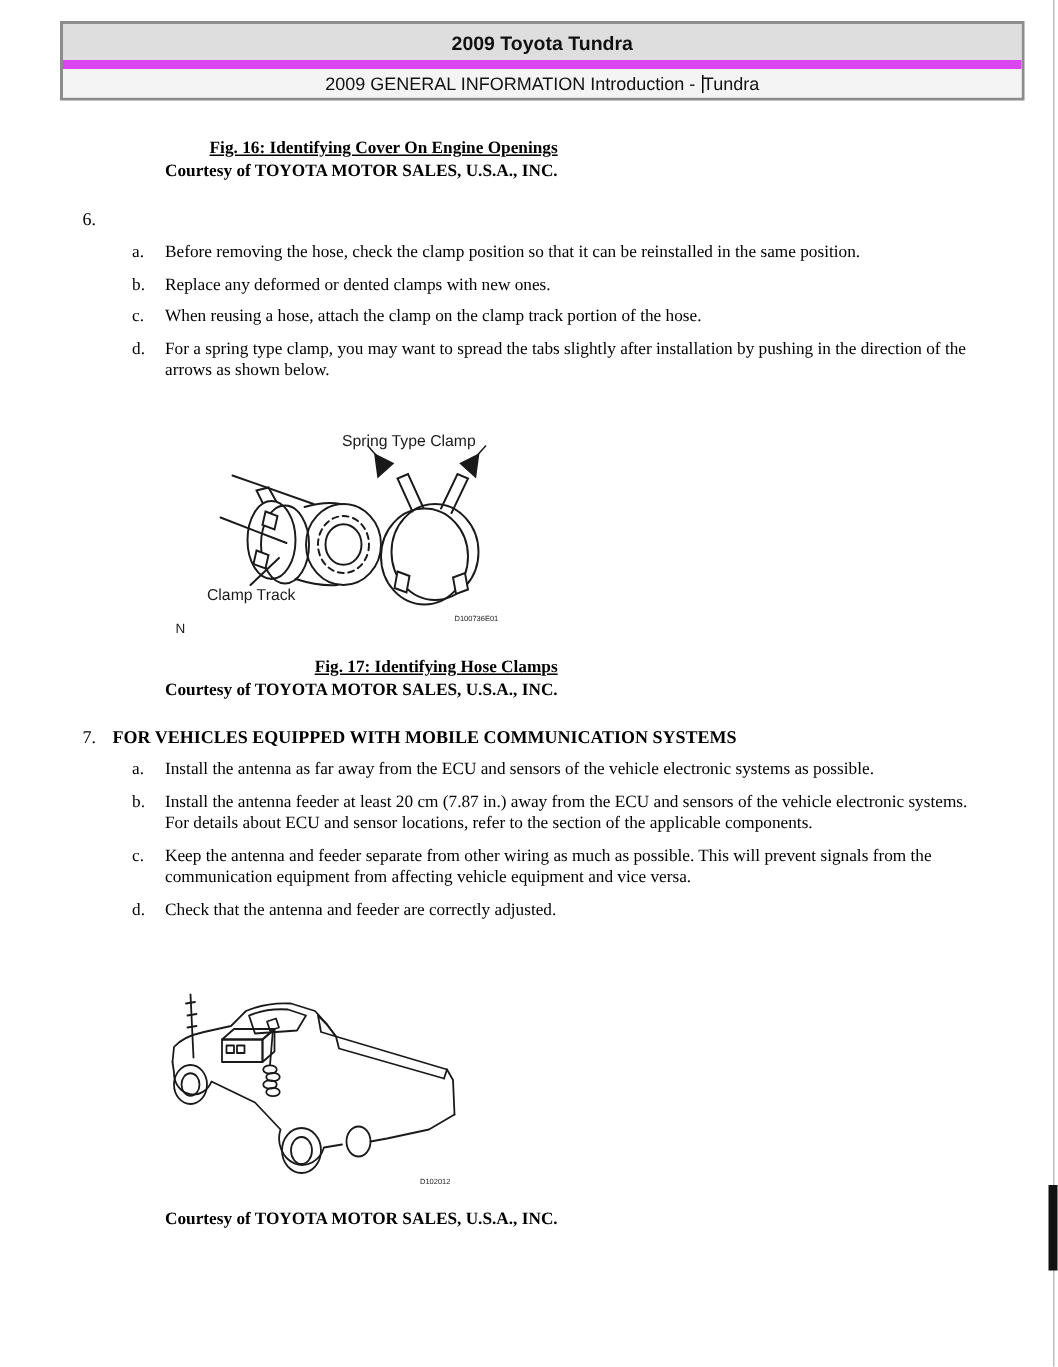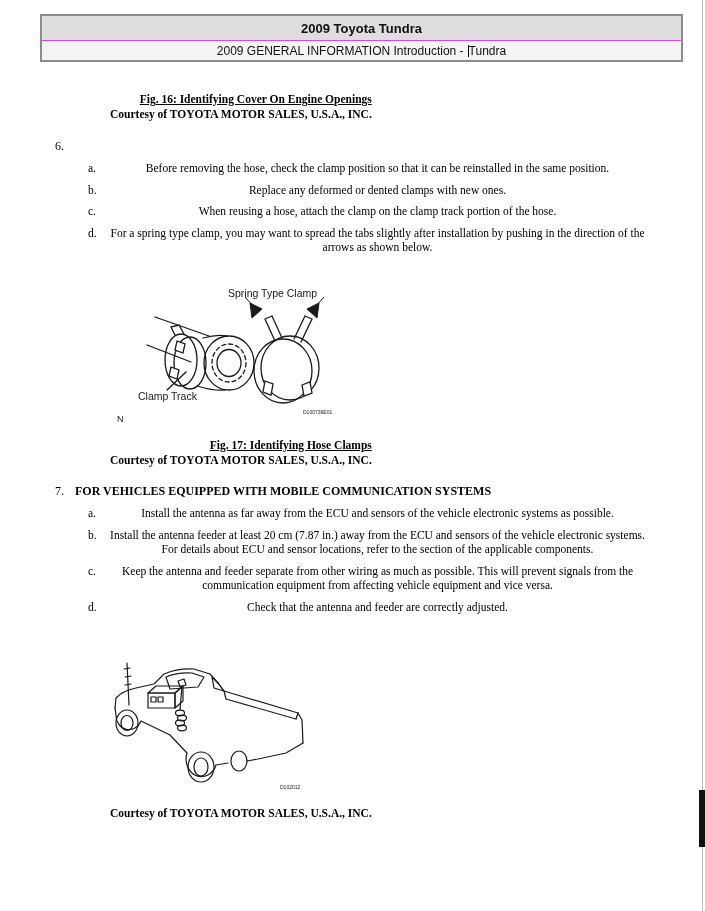--- a/index.html
+++ b/index.html
@@ -21,21 +21,21 @@
   
   .header-box{
     position:absolute;left:40px;top:14px;width:639px;
     border:2px solid var(--box-border);
     font-family:"Liberation Sans", sans-serif;
   }
   .header-title{
     background:var(--header-top-bg);
     text-align:center;font-weight:bold;font-size:13px;
     padding:5px 0 4px 0;color:#111;
-    border-bottom:1px solid #d946ef;
+    border-bottom:6px solid #d946ef;
   }
   .header-sub{
     background:var(--header-sub-bg);
     text-align:center;font-size:12px;padding:3px 0 2px 0;color:#111;
   }
   .text-cursor{
     display:inline-block;width:1px;height:12px;background:#000;
     vertical-align:-2px;margin-left:4px;
   }
 
@@ -45,21 +45,21 @@
 
   
   .section-heading{position:absolute;left:55px;font-size:12px;line-height:15px;display:flex;}
   .section-heading .num{font-weight:normal;width:20px;}
   .section-heading .title{font-weight:bold;}
 
   
   .olist{position:absolute;left:88px;width:557px;font-size:11.5px;line-height:14.6px;}
   .olist .item{display:flex;margin-bottom:7px;}
   .olist .marker{width:22px;flex:none;}
-  .olist .text{flex:1;text-align:center;}
+  .olist .text{flex:1;}
 
   
   .figure-svg{position:absolute;color:var(--line-art);}
   .figure-svg text{font-family:"Liberation Sans", sans-serif;fill:#1a1a1a;}
 
   
   .right-rule{position:absolute;left:702px;top:0;width:1px;height:911px;background:var(--scroll-line);}
   .scroll-mark{position:absolute;left:699px;top:790px;width:6px;height:57px;background:var(--scroll-thumb);}
 </style>
 </head>

